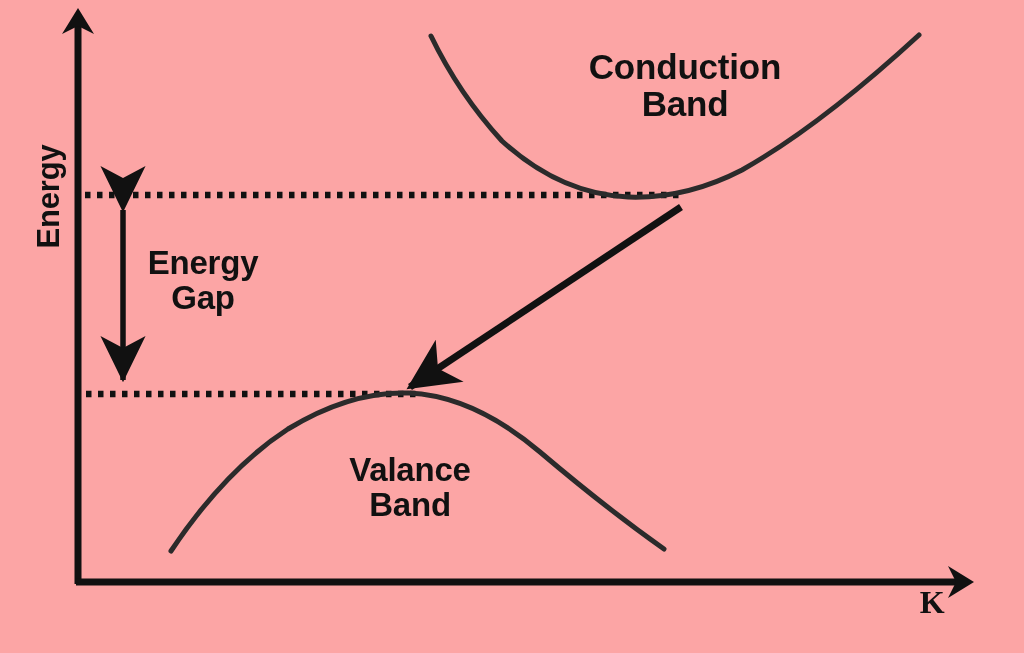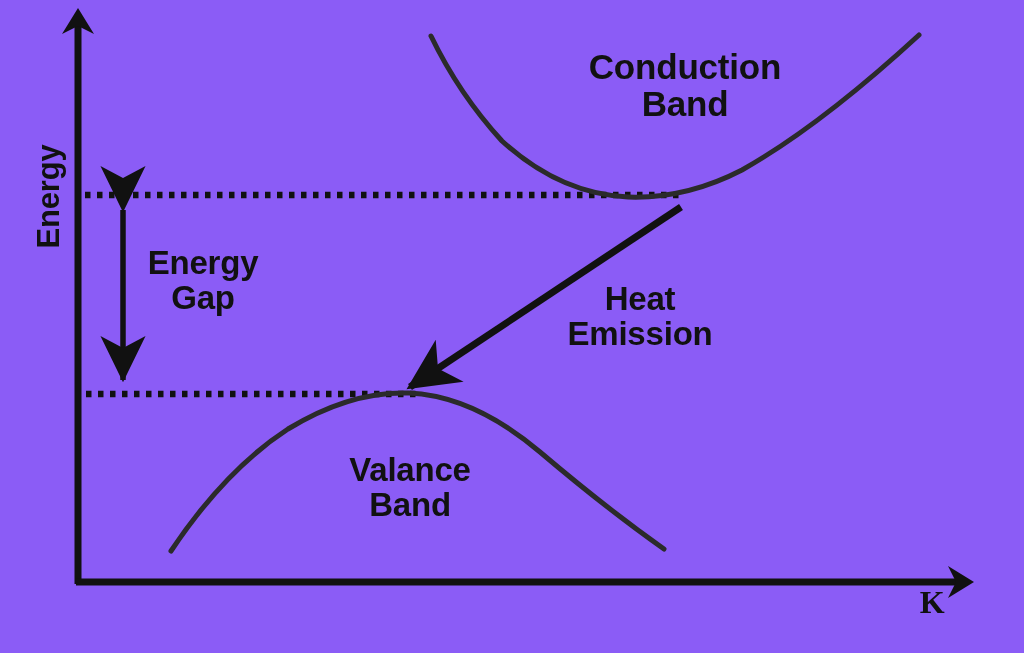--- a/index.html
+++ b/index.html
@@ -4,21 +4,21 @@
 <style>
   html, body {
     margin: 0;
     padding: 0;
     background: #ffffff;
   }
   #stage {
     position: relative;
     width: 1024px;
     height: 653px;
-    background: #8b5cf6;
+    background: #fca5a5;
     overflow: hidden;
     font-family: "Liberation Sans", sans-serif;
   }
   #diagram-svg {
     position: absolute;
     left: 0;
     top: 0;
     width: 1024px;
     height: 653px;
   }
@@ -121,22 +121,20 @@
     <path d="M171 551 Q 225 470 288 429 Q 350 391 409 393 Q 474 396 540 452 Q 606 508 664 549" fill="none" stroke="#2b2b2b" stroke-width="5" stroke-linecap="round"></path>
 
     <line x1="123" y1="210" x2="123" y2="380" stroke="#111111" stroke-width="5.5" marker-start="url(#arrow-gap)" marker-end="url(#arrow-gap)"></line>
 
     <line x1="681" y1="207" x2="410" y2="387" stroke="#111111" stroke-width="7" marker-end="url(#arrow-solid)"></line>
   </svg>
 
   <div class="label sans" id="label-conduction-band">Conduction
 Band</div>
 
-  <div class="label sans" id="label-heat-emission">Heat
-Emission</div>
 
   <div class="label sans" id="label-valance-band">Valance
 Band</div>
 
   <div class="label sans" id="label-energy-gap">Energy
 Gap</div>
 
   <div class="label sans" id="label-energy-axis">Energy</div>
 
 

